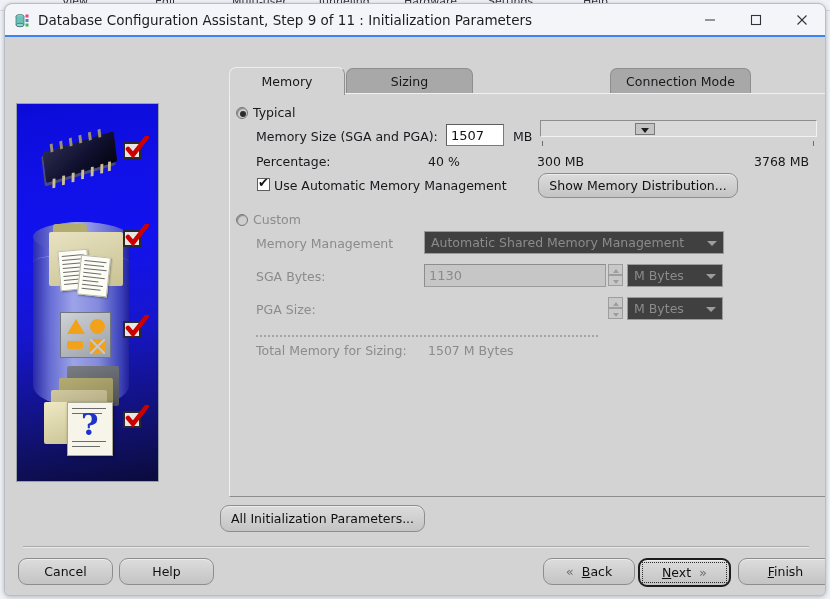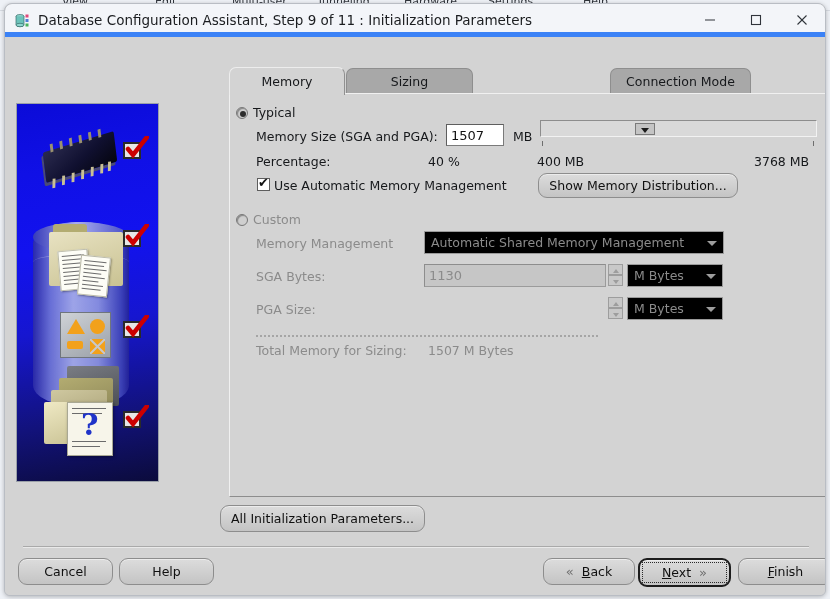--- a/index.html
+++ b/index.html
@@ -28,21 +28,21 @@
     position: absolute; left: 4px; top: 3px; width: 822px; height: 593px;
     background: #d3d3d3;
     border: 1px solid #b9bdc4;
     border-radius: 8px 8px 6px 6px;
     box-shadow: 0 1px 4px rgba(0,0,0,.25);
     overflow: hidden;
   }
   .titlebar {
     position: absolute; left: 0; top: 0; width: 823px; height: 33px;
     background: #f3f5f9;
-    border-bottom: 5px solid #3b82f6;
+    border-bottom: 2px solid #3b82f6;
     border-radius: 7px 7px 0 0;
   }
   .app-icon {
     position: absolute; left: 10px; top: 9px; width: 16px; height: 16px;
   }
   .title-text {
     position: absolute; left: 33px; top: 7px;
     font-size: 13.5px; color: #1b1d20; line-height: 18px;
     font-family: "DejaVu Sans", "Liberation Sans", sans-serif;
     white-space: nowrap;
@@ -196,21 +196,21 @@
     border-top-color: #5e5e5e; border-left-color: #5e5e5e;
     font-size: 13px; color: #111; padding: 1px 4px;
     display: flex; align-items: center;
   }
   .tfield.dis {
     background: #c6c6c6; color: #8b8b8b;
     border-color: #9b9b9b; border-top-color: #8d8d8d; border-left-color: #8d8d8d;
   }
 
   .combo {
-    position: absolute; background: #000000;
+    position: absolute; background: #404040;
     border: 1px solid #9a9a9a;
     display: flex; align-items: center;
     font-size: 12.5px; color: #8b8b8b; padding: 0 6px;
   }
   .combo .arrow {
     position: absolute; right: 6px; top: 50%; margin-top: -2px;
     width: 0; height: 0;
     border-left: 5px solid transparent; border-right: 5px solid transparent;
     border-top: 5px solid #9d9d9d;
   }
@@ -441,21 +441,21 @@
         <div class="lbl" style="left:198px; top:60px;">40 %</div>
 
         <div style="position:absolute; left:310px; top:26px; width:277px; height:20px;">
           <div class="slider" style="left:0; top:0;">
             <div class="track"></div>
             <div class="thumb"></div>
           </div>
         </div>
         <div class="tickmark" style="left:312px; top:47px;"></div>
         <div class="tickmark" style="left:583px; top:47px;"></div>
-        <div class="lbl" style="left:307px; top:60px;">400 MB</div>
+        <div class="lbl" style="left:307px; top:60px;">300 MB</div>
         <div class="lbl" style="left:524px; top:60px;">3768 MB</div>
 
         <div class="cbox on" style="left:27px; top:84px;"></div>
         <div class="lbl" style="left:44px; top:84px;">Use Automatic Memory Management</div>
 
         <div class="btn" style="left:308px; top:79px; width:200px; height:25px;">
           <span>Show Memory Distribution...</span>
         </div>
 
         <div class="radio" style="left:6px; top:120px;"></div>

